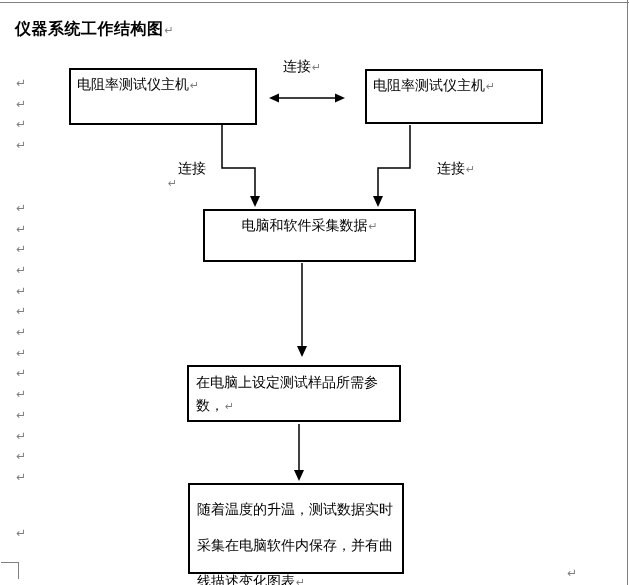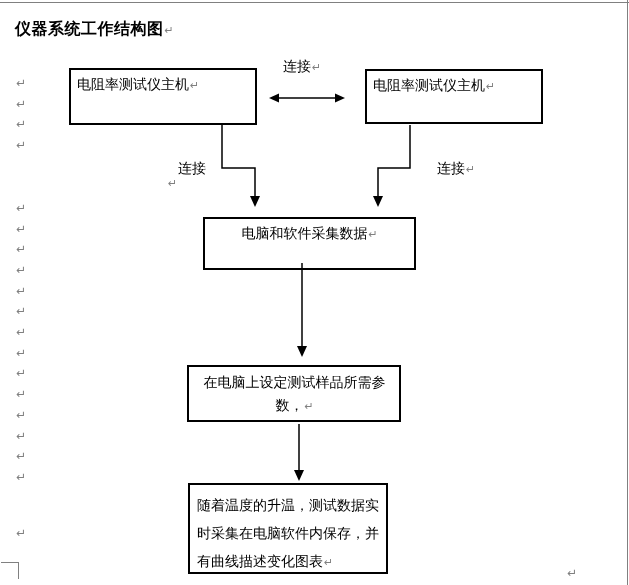--- a/index.html
+++ b/index.html
@@ -40,23 +40,23 @@
   }
   .fbox{
     position:absolute;
     border:2px solid var(--border);
     background:#ffffff;
     font-size:14px;
     line-height:20px;
   }
   .box1{left:69px;top:68px;width:188px;height:57px;padding:4px 4px 0 6px;}
   .box2{left:365px;top:69px;width:178px;height:55px;padding:4px 2px 0 6px;}
-  .box3{left:203px;top:209px;width:213px;height:53px;padding:4px 0 0 0;text-align:center;margin-top:8px;}
-  .box4{left:187px;top:365px;width:214px;height:57px;padding:4px 6px 0 7px;line-height:23px;text-align:center;}
-  .box5{left:188px;top:483px;width:200px;height:91px;padding:6px 5px 0 7px;line-height:28px;}
+  .box3{left:203px;top:209px;width:213px;height:53px;padding:4px 0 0 0;text-align:center;}
+  .box4{left:187px;top:365px;width:214px;height:57px;padding:4px 6px 0 7px;line-height:23px;}
+  .box5{left:188px;top:483px;width:216px;height:91px;padding:6px 5px 0 7px;line-height:36px;}
   .clabel{
     position:absolute;font-size:14px;line-height:24px;white-space:nowrap;
   }
   .clabel-top{left:283px;top:54px;}
   .clabel-left{left:178px;top:156px;}
   .clabel-right{left:437px;top:156px;}
   .floating-pilcrow{position:absolute;color:var(--pilcrow);font-size:11px;}
   .lp-left{left:168px;top:177px;}
   .lp-bottomright{left:567px;top:566px;font-size:12px;}
   .corner-h{position:absolute;left:1px;top:562px;width:18px;height:1px;background:var(--pilcrow);}

